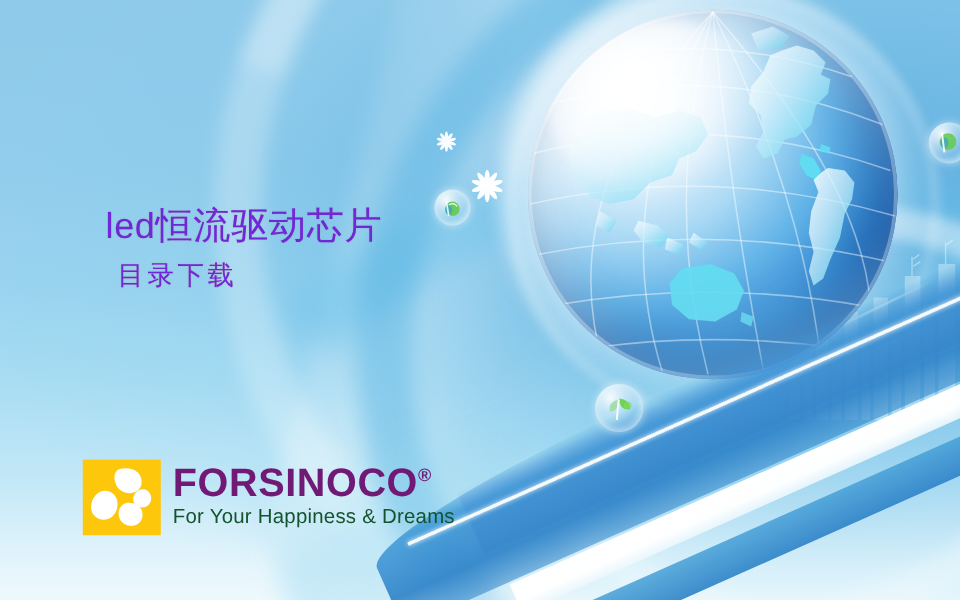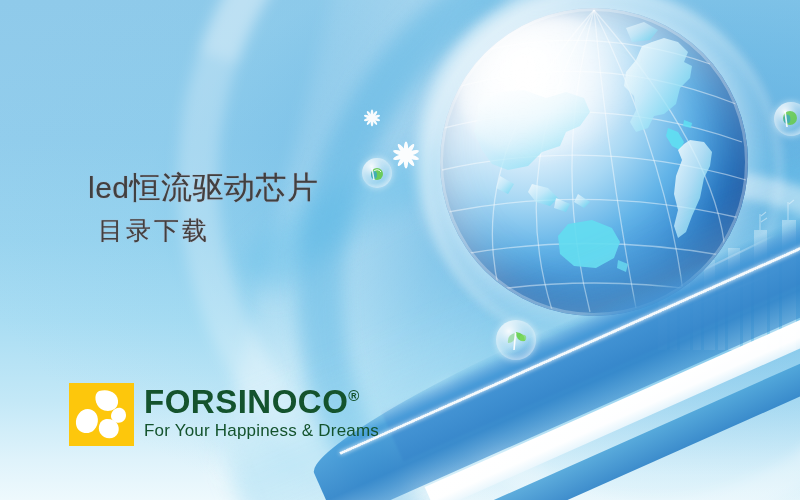--- a/index.html
+++ b/index.html
@@ -309,36 +309,36 @@
   .flower {
     position: absolute;
   }
   .flower svg { display: block; }
 
   
   .headline {
     position: absolute;
     left: 88px;
     top: 164px;
-    color: #404040;
+    color: #6d28d9;
     font-family: "Liberation Serif", "DejaVu Serif", serif;
     line-height: 1.55;
     letter-spacing: 0.5px;
     text-shadow: 0 0 1px rgba(240,36,8,0.35);
   }
   .headline .line1 {
     font-size: 31px;
     white-space: nowrap;
   }
   .headline .line1 .latin {
     font-family: "Liberation Sans", sans-serif;
     font-size: 30px;
   }
   .headline .line2 {
-    font-size: 25px;
+    font-size: 22px;
     margin-left: 10px;
     letter-spacing: 3px;
     white-space: nowrap;
   }
 
   
   .logo {
     position: absolute;
     left: 69px;
     top: 383px;
@@ -354,21 +354,21 @@
   }
   .logo-mark svg { display: block; }
   .logo-text {
     margin-left: 10px;
     padding-top: 2px;
   }
   .logo-word {
     font-family: "Liberation Sans", sans-serif;
     font-weight: bold;
     font-size: 33px;
-    color: #14532d;
+    color: #701a75;
     letter-spacing: 0.5px;
     line-height: 1;
     white-space: nowrap;
   }
   .logo-word .reg {
     font-size: 15px;
     vertical-align: super;
     line-height: 1;
   }
   .logo-tag {

